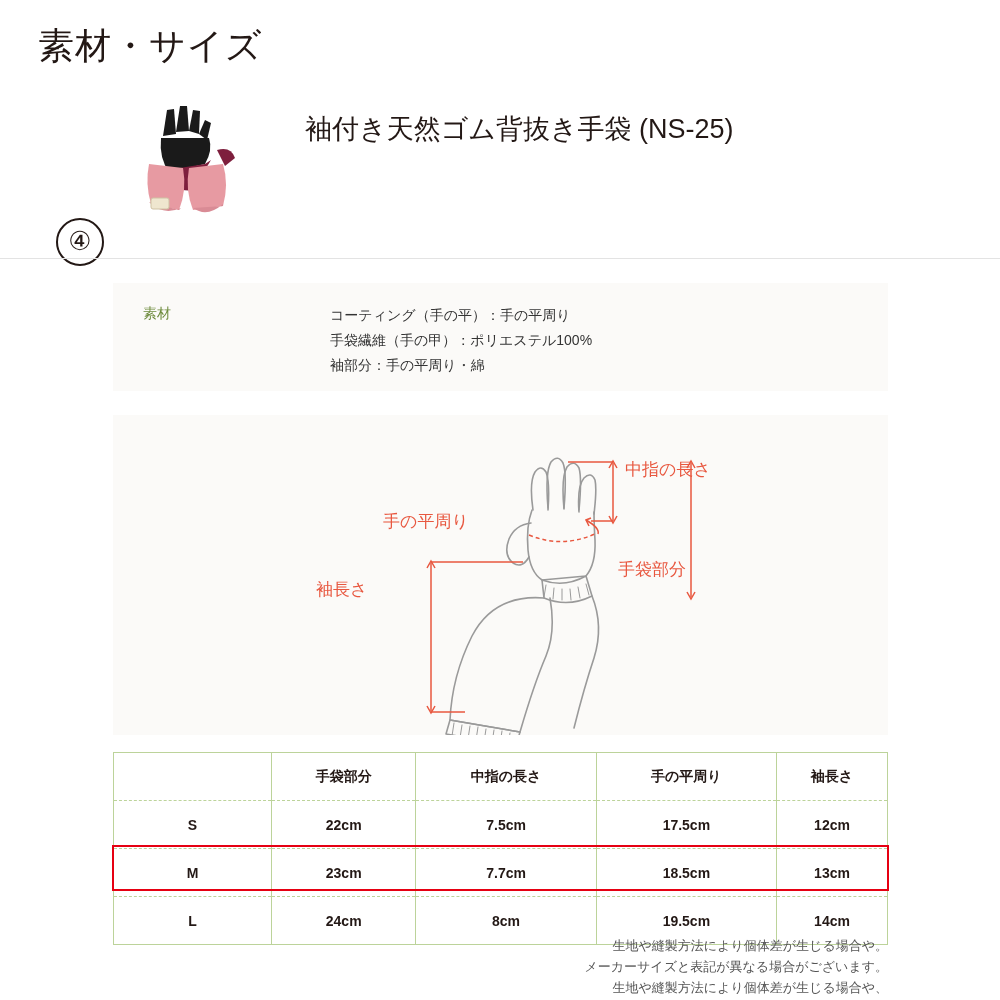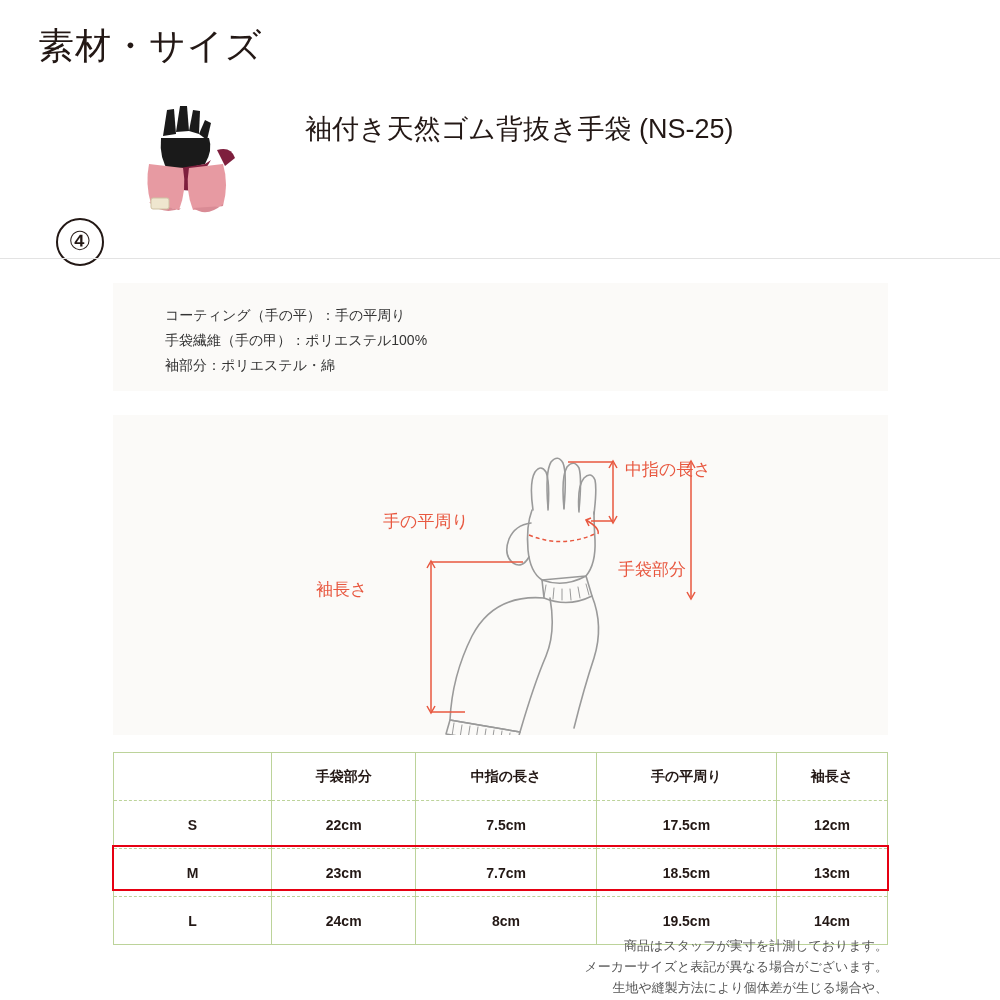--- a/index.html
+++ b/index.html
@@ -205,24 +205,25 @@
   </div>
 
   <div class="product-text">
     <div>袖付き天然ゴム背抜き手袋 (NS-25)</div>
   </div>
 </div>
 
 <div class="divider"></div>
 
 <div class="material-block">
+  <div class="material-label">素材</div>
   <div class="material-values">
     <div>コーティング（手の平）：手の平周り</div>
     <div>手袋繊維（手の甲）：ポリエステル100%</div>
-    <div>袖部分：ポリエステル・綿</div>
+    <div>袖部分：手の平周り・綿</div>
   </div>
 </div>
 
 <div class="diagram">
   <svg width="775" height="320" viewBox="0 0 775 320" xmlns="http://www.w3.org/2000/svg">
     <g fill="none" stroke="#9a9a9a" stroke-width="1.6" stroke-linecap="round" stroke-linejoin="round">
 
       <path d="M420 95 q-4 -28 2 -38 q6 -8 11 0 q4 10 2 38"></path>
       <path d="M435 93 q-3 -36 3 -46 q7 -8 12 1 q4 10 1 45"></path>
       <path d="M451 94 q-3 -32 3 -42 q7 -8 12 1 q3 10 0 42"></path>
@@ -307,16 +308,16 @@
       <td>24cm</td>
       <td>8cm</td>
       <td>19.5cm</td>
       <td>14cm</td>
     </tr>
   </tbody>
 </table>
 <div class="highlight-box"></div>
 
 <div class="footnote">
-  <div>商品はスタッフが実寸を計測しております。</div>
+  <div>生地や縫製方法により個体差が生じる場合や。</div>
   <div>メーカーサイズと表記が異なる場合がございます。</div>
   <div>生地や縫製方法により個体差が生じる場合や、</div>
 </div>
 
 </body></html>

